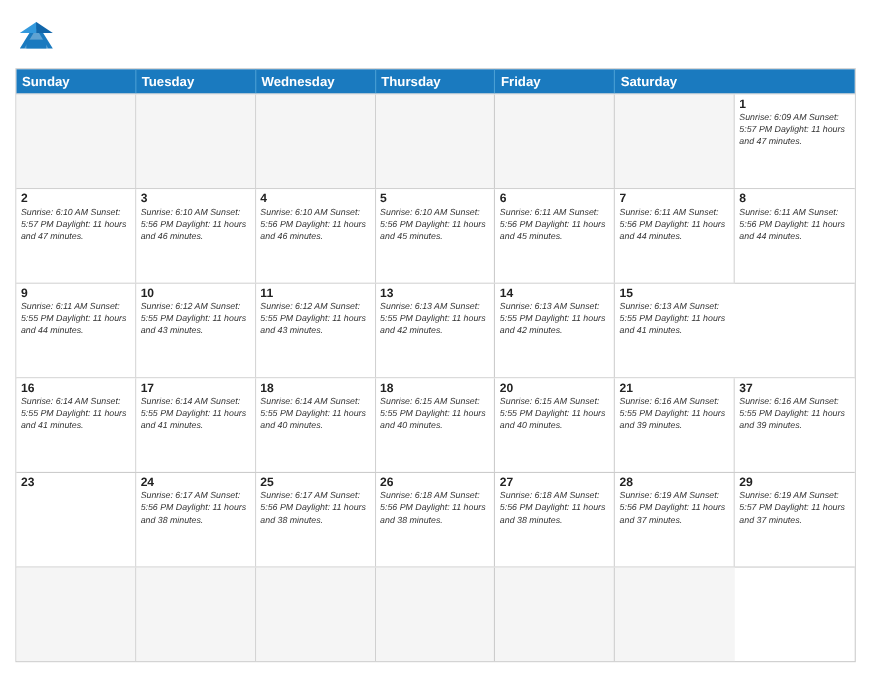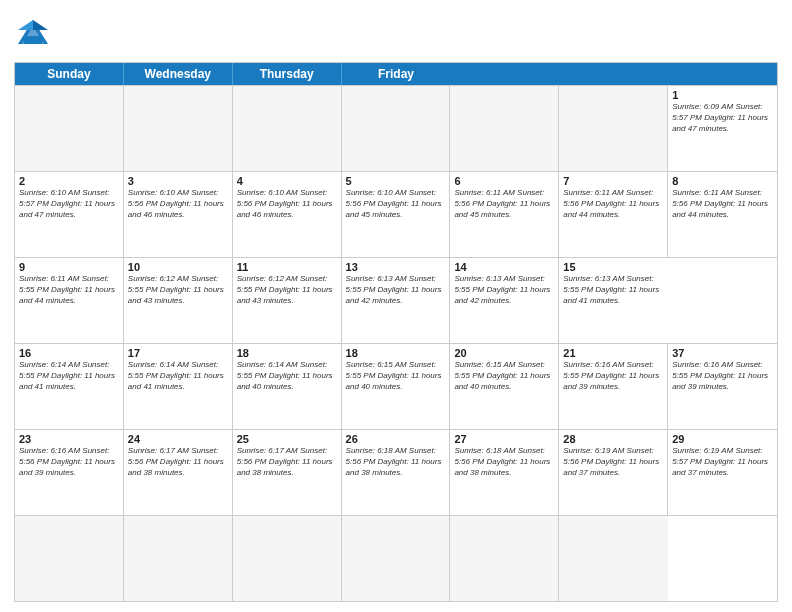--- a/index.html
+++ b/index.html
@@ -70,21 +70,20 @@
     .cal-header {
       display: grid;
       grid-template-columns: repeat(7, 1fr);
       background: #1a7abf;
     }
     .cal-header-cell {
       color: #fff;
       font-size: 12px;
       font-weight: bold;
       padding: 4px 5px;
-      text-align: center;
       border-right: 1px solid #4a9fd4;
     }
     .cal-header-cell:last-child { border-right: none; }
     .cal-body {
       flex: 1;
       display: grid;
       grid-template-rows: repeat(6, 1fr);
     }
     .cal-row {
       display: grid;
@@ -136,23 +135,25 @@
     </div>
     <div class="title-block">
       <div class="month-title"></div>
       <div class="location"></div>
     </div>
   </div>
 
   <div class="calendar">
     <div class="cal-header">
     <div class="cal-header-cell">Sunday</div>
+        <div class="cal-header-cell">Tuesday</div>
         <div class="cal-header-cell">Wednesday</div>
         <div class="cal-header-cell">Thursday</div>
         <div class="cal-header-cell">Friday</div>
+        <div class="cal-header-cell">Saturday</div>
       </div>
     <div class="cal-body">
     <div class="cal-row">
           <div class="cal-cell empty"></div>
           <div class="cal-cell empty"></div>
           <div class="cal-cell empty"></div>
           <div class="cal-cell empty"></div>
           <div class="cal-cell empty"></div>
           <div class="cal-cell empty"></div>
           <div class="cal-cell">
@@ -305,24 +306,20 @@
             <span class="day-num">37</span>
             <div class="cell-content">Sunrise: 6:16 AM
 Sunset: 5:55 PM
 Daylight: 11 hours
 and 39 minutes.</div>
           </div>
         </div>
         <div class="cal-row">
           <div class="cal-cell">
             <span class="day-num">23</span>
-            <div class="cell-content">Sunrise: 6:16 AM
-Sunset: 5:56 PM
-Daylight: 11 hours
-and 39 minutes.</div>
           </div>
           <div class="cal-cell">
             <span class="day-num">24</span>
             <div class="cell-content">Sunrise: 6:17 AM
 Sunset: 5:56 PM
 Daylight: 11 hours
 and 38 minutes.</div>
           </div>
           <div class="cal-cell">
             <span class="day-num">25</span>

